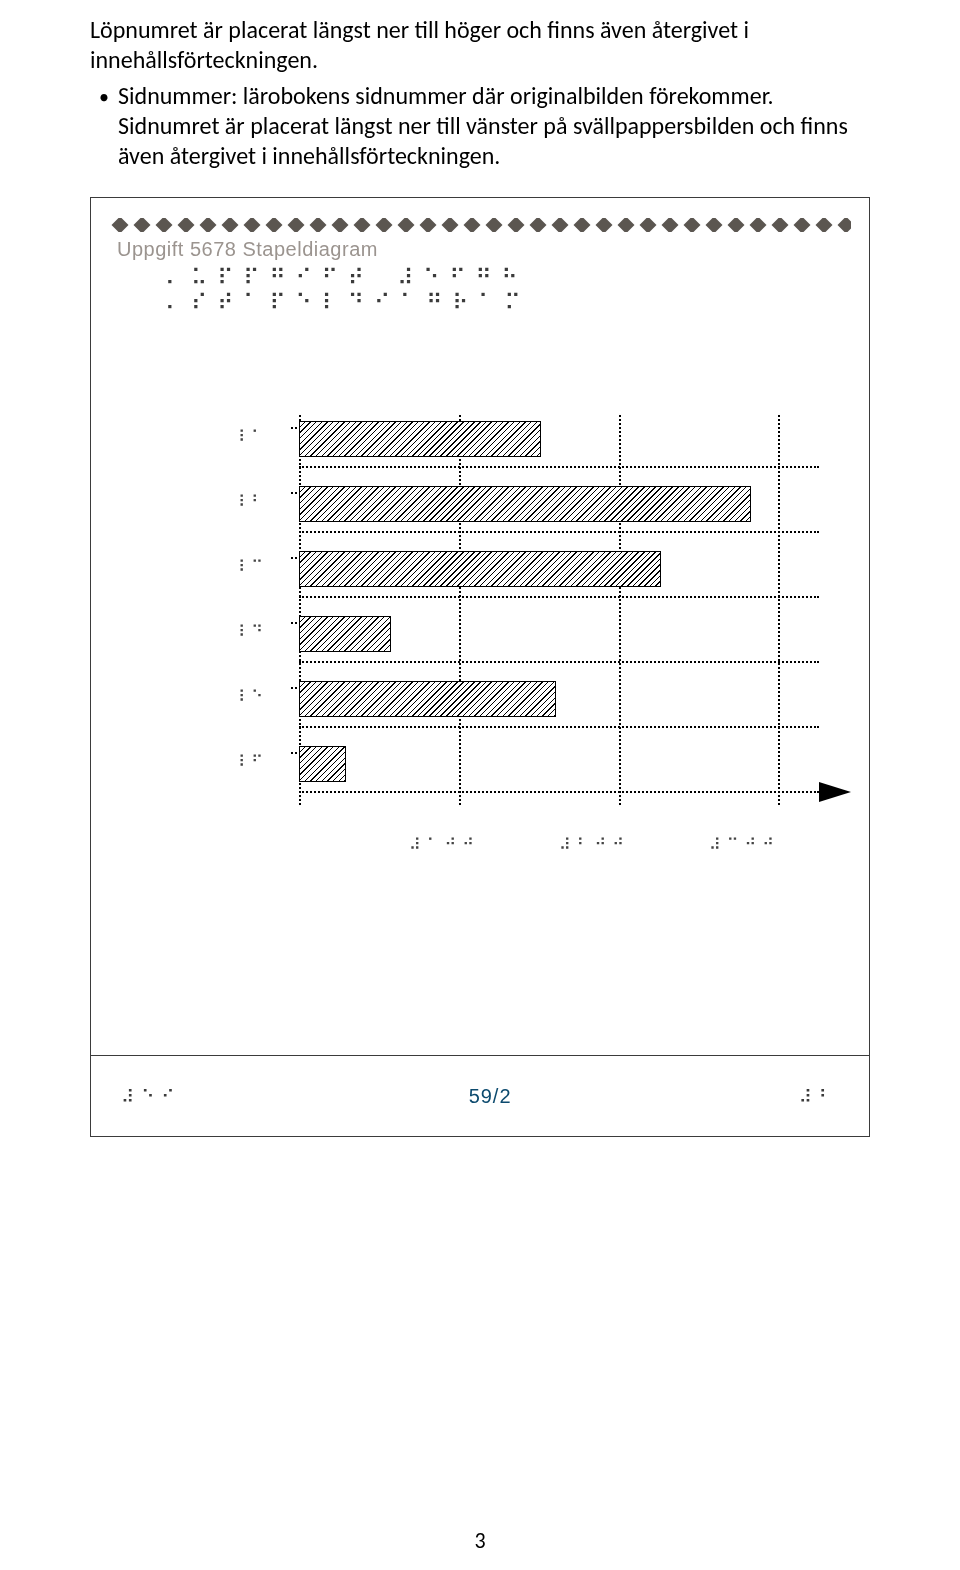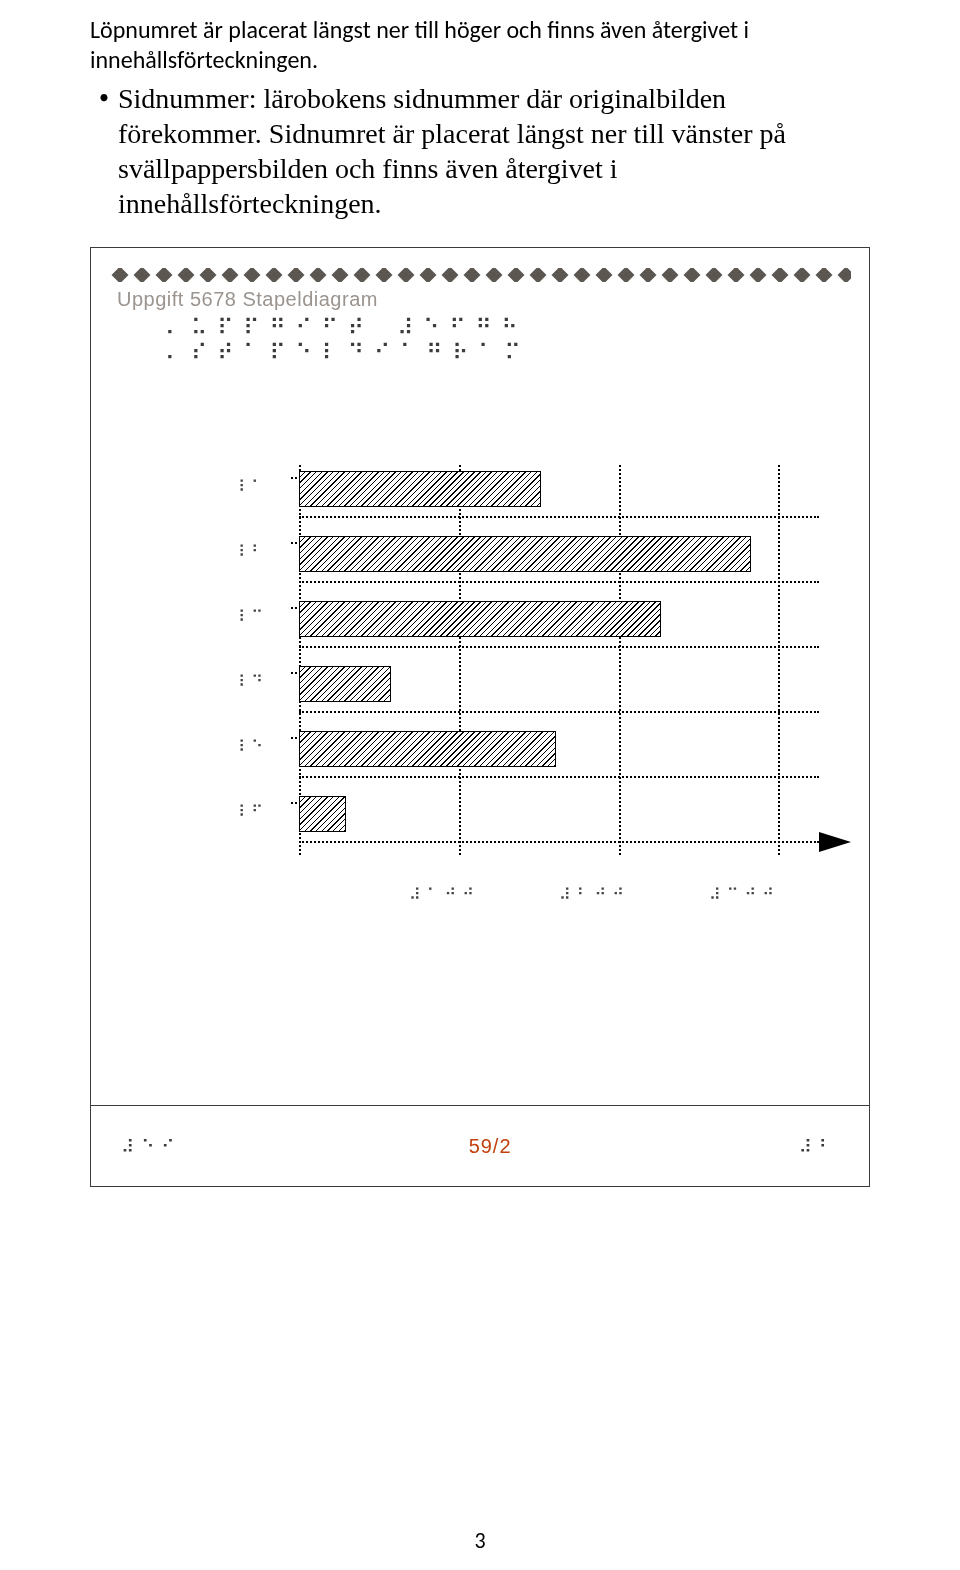--- a/index.html
+++ b/index.html
@@ -1,20 +1,20 @@
 <!DOCTYPE html>
 <html><head>
 <meta charset="utf-8">
 <style>
   html,body{margin:0;padding:0;background:#fff;color:#000;font-family:Calibri,Arial,sans-serif;}
   .page{width:960px;min-height:1570px;margin:0 auto;padding:15px 90px 40px 90px;box-sizing:border-box;position:relative;}
   .para{font-size:24px;line-height:1.25;margin:0 0 6px 0;}
   .bullet-row{display:flex;margin:0 0 6px 0;}
   .bullet-dot{width:28px;flex:0 0 28px;font-size:20px;padding-top:4px;text-align:center;}
-  .bullet-body{flex:1;font-size:28px;line-height:1.25;font-family:Liberation Serif, serif;}
+  .bullet-body{flex:1;font-size:24px;line-height:1.25;}
   .figure-frame{border:1px solid #3b3b3b;margin-top:26px;position:relative;height:940px;box-sizing:border-box;padding:20px 18px 1px 18px;}
   .diamond-row{height:14px;display:flex;justify-content:flex-start;overflow:hidden;margin-bottom:6px;}
   .diamond{width:12px;height:12px;transform:rotate(45deg);background:#5b5650;margin:1px 5px 0 5px;flex:0 0 12px;}
   .print-title{font-family:"Trebuchet MS",Arial,sans-serif;font-size:20px;color:#9b948f;letter-spacing:0.5px;margin:2px 0 4px 8px;}
   .braille-title{font-family:monospace;font-size:22px;color:#3b3b3b;letter-spacing:10px;margin-left:56px;}
   
   .chart-wrap{position:relative;margin:90px 0 0 0;height:470px;}
   .plot{position:absolute;left:190px;top:10px;width:480px;height:390px;}
   .dot-vline{position:absolute;top:0;bottom:0;width:0;border-left:2px dotted #000;}
   .grid-origin{left:0;}
@@ -24,21 +24,21 @@
   .dot-baseline{position:absolute;left:0;right:-40px;height:0;border-top:2px dotted #000;}
   .tick-dot{position:absolute;left:-8px;width:0;border-top:2px dotted #000;}
   .bar{position:absolute;left:0;height:34px;border:1.5px solid #000;background:repeating-linear-gradient(135deg,#fff 0,#fff 3px,#000 3px,#000 4px);}
   .y-label{position:absolute;font-family:monospace;font-size:16px;color:#444;letter-spacing:6px;white-space:nowrap;}
   .arrow-head{position:absolute;width:0;height:0;border-left:32px solid #000;border-top:10px solid transparent;border-bottom:10px solid transparent;}
   .x-labels{position:absolute;top:430px;left:190px;width:520px;display:flex;}
   .xl{font-family:monospace;font-size:16px;color:#444;letter-spacing:6px;white-space:nowrap;position:absolute;}
   .inner-rule{position:absolute;left:-1px;right:-1px;height:0;border-top:1px solid #3b3b3b;}
   .footer-row{position:absolute;left:0;right:0;display:flex;justify-content:space-between;align-items:center;padding:0 30px;font-family:monospace;color:#3b3b3b;}
   .footer-braille{font-size:18px;letter-spacing:7px;}
-  .footer-print{font-family:"Trebuchet MS",Arial,sans-serif;font-size:20px;color:#c2410c;letter-spacing:1px;}
+  .footer-print{font-family:"Trebuchet MS",Arial,sans-serif;font-size:20px;color:#0c4a6e;letter-spacing:1px;}
   .pagenum{position:absolute;bottom:16px;left:0;right:0;text-align:center;font-size:22px;}
 </style>
 </head>
 <body>
 
 <div class="page">
 
   <p class="para">Löpnumret är placerat längst ner till höger och finns även återgivet i innehållsförteckningen.</p>
 
   <div class="bullet-row">

